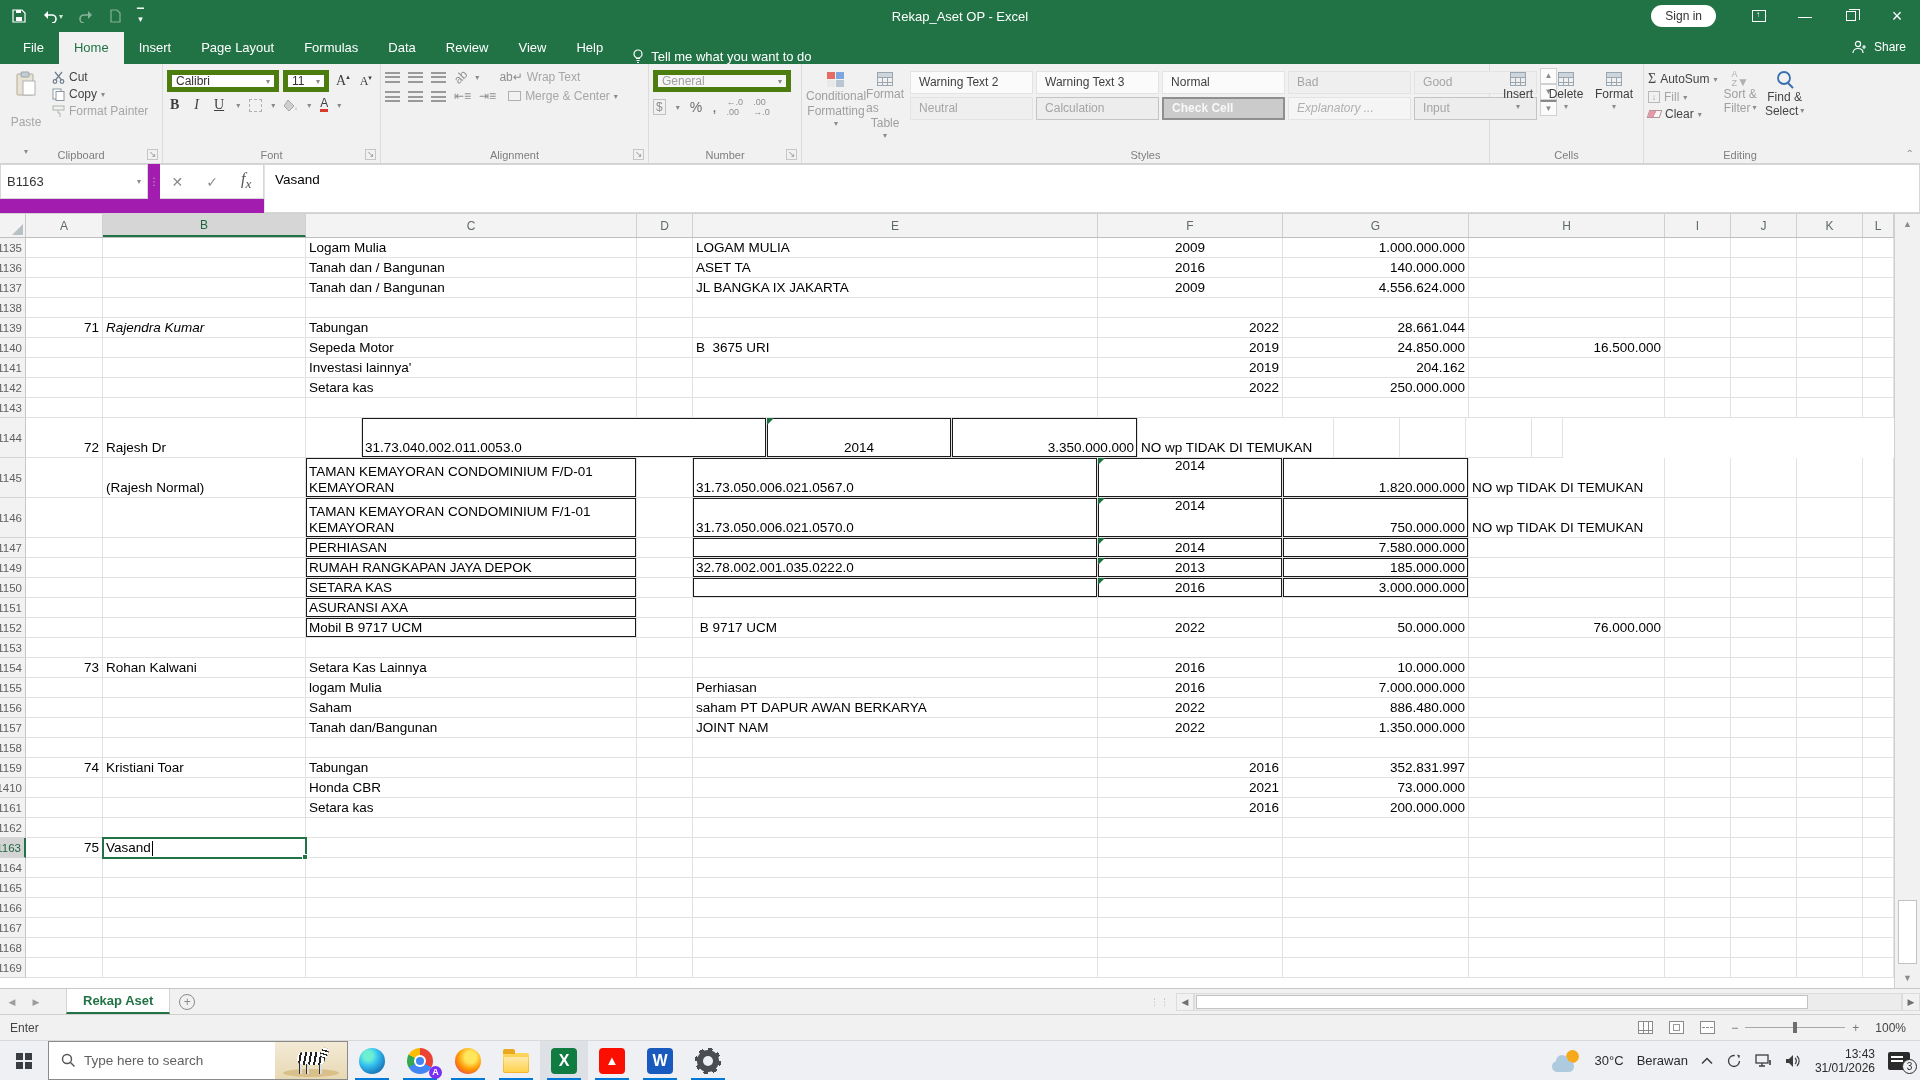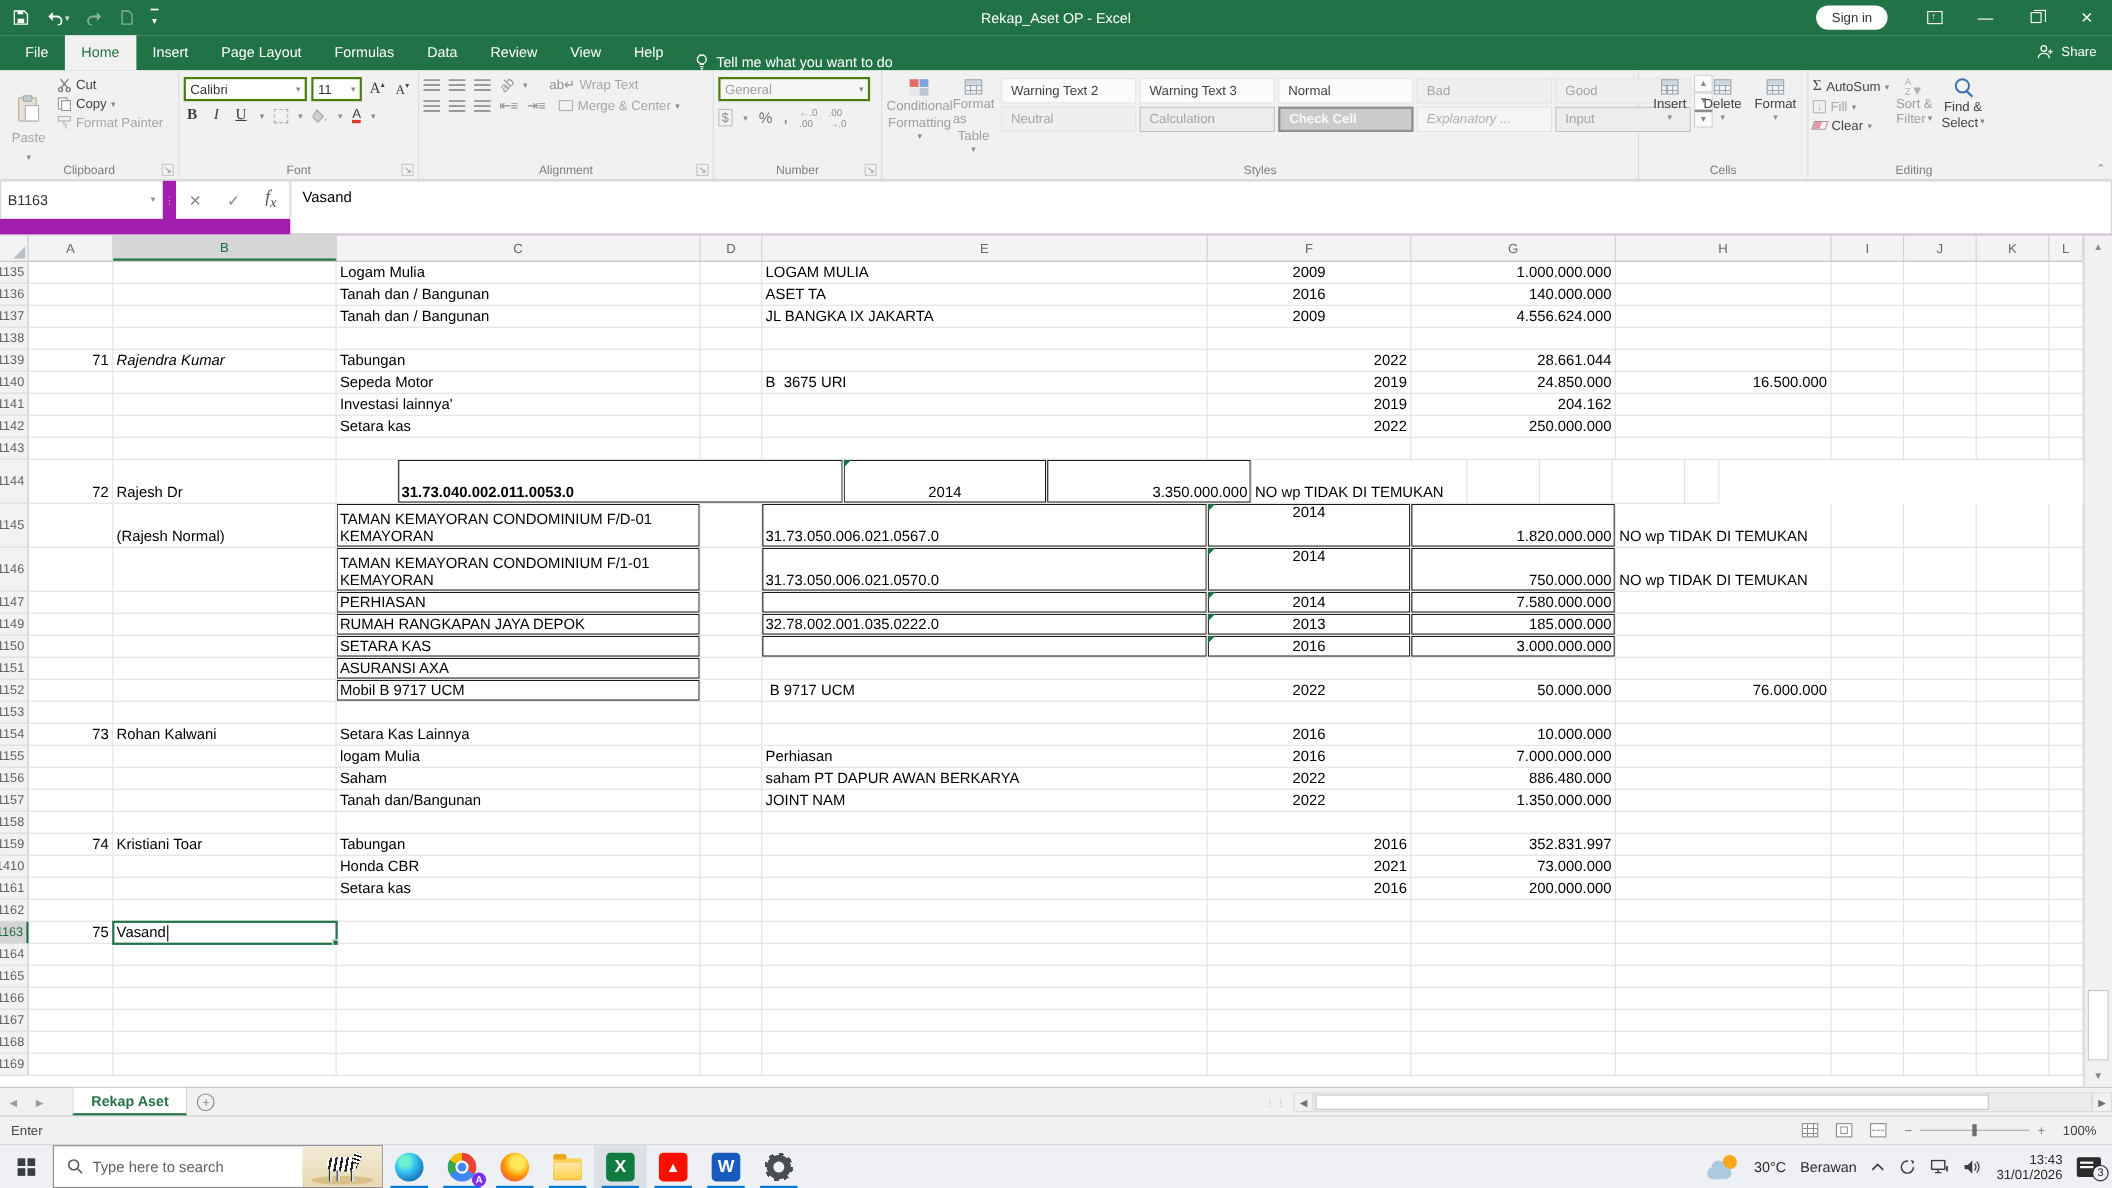--- a/index.html
+++ b/index.html
@@ -24,26 +24,26 @@
 .mtab.active{background:#f1f1f1;color:#217346}
 .tellme{display:flex;align-items:flex-end;gap:7px;padding:0 14px;white-space:nowrap}
 .share{position:absolute;right:14px;top:8px;display:flex;align-items:center;gap:6px;font-size:12px}
 
 #ribbon{height:100px;background:#f1f1f1;border-bottom:1px solid #d2d2d2;display:flex;position:relative;font-size:12px;color:#444}
 .rgroup{position:relative;border-right:1px solid #dcdcdc;padding:4px 4px 16px;flex:none}
 .rglabel{position:absolute;bottom:2px;left:0;right:0;text-align:center;font-size:11px;color:#7e7e7e;white-space:nowrap}
 .launcher{position:absolute;bottom:3px;right:4px;font-size:9px;color:#9a9a9a;border:1px solid #c6c6c6;width:11px;height:11px;line-height:9px;text-align:center}
 .gbody{display:flex;height:100%}
 .dis{color:#a6a6a6}
-.bigbtn{width:44px;display:flex;flex-direction:column;align-items:center;justify-content:flex-end;gap:6px;padding-top:3px;font-size:12px}
+.bigbtn{width:44px;display:flex;flex-direction:column;align-items:center;justify-content:flex-start;gap:18px;padding-top:3px;font-size:12px}
 .smallcol{display:flex;flex-direction:column;justify-content:flex-start;gap:3px;padding:2px 0 0 4px}
 .sbtn{display:flex;align-items:center;gap:4px;white-space:nowrap;font-size:12px}
 .dd{font-size:8px;color:#8a8a8a}
 .frow{display:flex;align-items:center;gap:4px;margin:2px 0 5px}
-.sel-like{background:#fff;border:2px solid #4d7c0f;height:22px;display:flex;align-items:center;padding:0 4px;justify-content:space-between;font-size:12px;color:#333}
+.sel-like{background:#fff;border:5px solid #4d7c0f;height:22px;display:flex;align-items:center;padding:0 4px;justify-content:space-between;font-size:12px;color:#333}
 .fmtbtn{font-size:14px;color:#3f3f3f;padding:0 3px;font-family:"Liberation Serif",serif}
 .icolines{display:inline-block;width:15px;height:11px;background:repeating-linear-gradient(#9a9a9a 0 2px,transparent 2px 4.5px)}
 .glyph{font-size:12px;color:#8f8f8f}
 .chiprow{display:flex;gap:3px;margin-bottom:3px}
 .chip{width:123px;height:23px;line-height:21px;padding-left:8px;font-size:12px;border:1px solid #e3e3e3;background:#fbfbfb;color:#3f3f3f;white-space:nowrap;overflow:hidden}
 .chip.mut{background:#efefef;color:#a5a5a5;border-color:#e3e3e3}
 .chip.mutbox{background:#ededed;color:#a5a5a5;border:1px solid #c4c4c4}
 .chip.sel{background:#cbcbcb;color:#f8f8f8;border:2px solid #8f8f8f;font-weight:bold;line-height:19px}
 .chip.ital{font-style:italic;color:#b0b0b0;background:#f5f5f5}
 .galarrows{display:flex;flex-direction:column;margin-left:3px}
@@ -618,21 +618,21 @@
       <div class="cl" style="width: 66px;"></div>
       <div class="cl" style="width: 66px;"></div>
       <div class="cl" style="width: 66px;"></div>
       <div class="cl" style="width: 31px;"></div>
     </div>
     <div class="grow h2">
       <div class="rh">1144</div>
       <div class="cl ar" style="width: 77px;"><span>72</span></div>
       <div class="cl" style="width: 203px;"><span>Rajesh Dr</span></div>
       <div class="cl" style="width: 56px;"></div>
-      <div class="cl bx" style="width: 405px; font-weight: bold;"><span>31.73.040.002.011.0053.0</span></div>
+      <div class="cl bx" style="width: 405px;"><span>31.73.040.002.011.0053.0</span></div>
       <div class="cl ac bx" style="width: 185px;"><span class="tri"></span><span>2014</span></div>
       <div class="cl ar bx" style="width: 186px;"><span>3.350.000.000</span></div>
       <div class="cl" style="width: 196px;"><span>NO wp TIDAK DI TEMUKAN</span></div>
       <div class="cl" style="width: 66px;"></div>
       <div class="cl" style="width: 66px;"></div>
       <div class="cl" style="width: 66px;"></div>
       <div class="cl" style="width: 31px;"></div>
     </div>
     <div class="grow h2">
       <div class="rh">1145</div>

